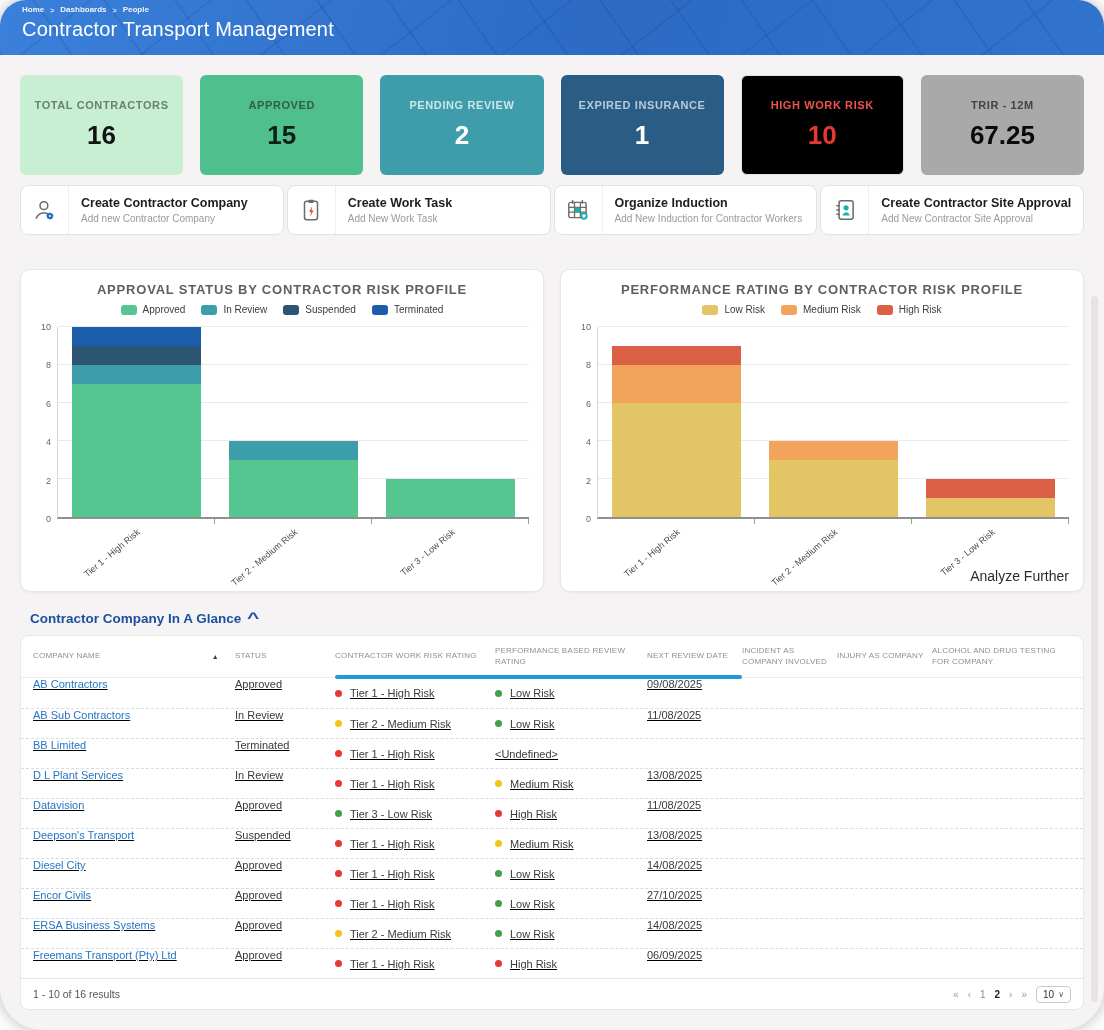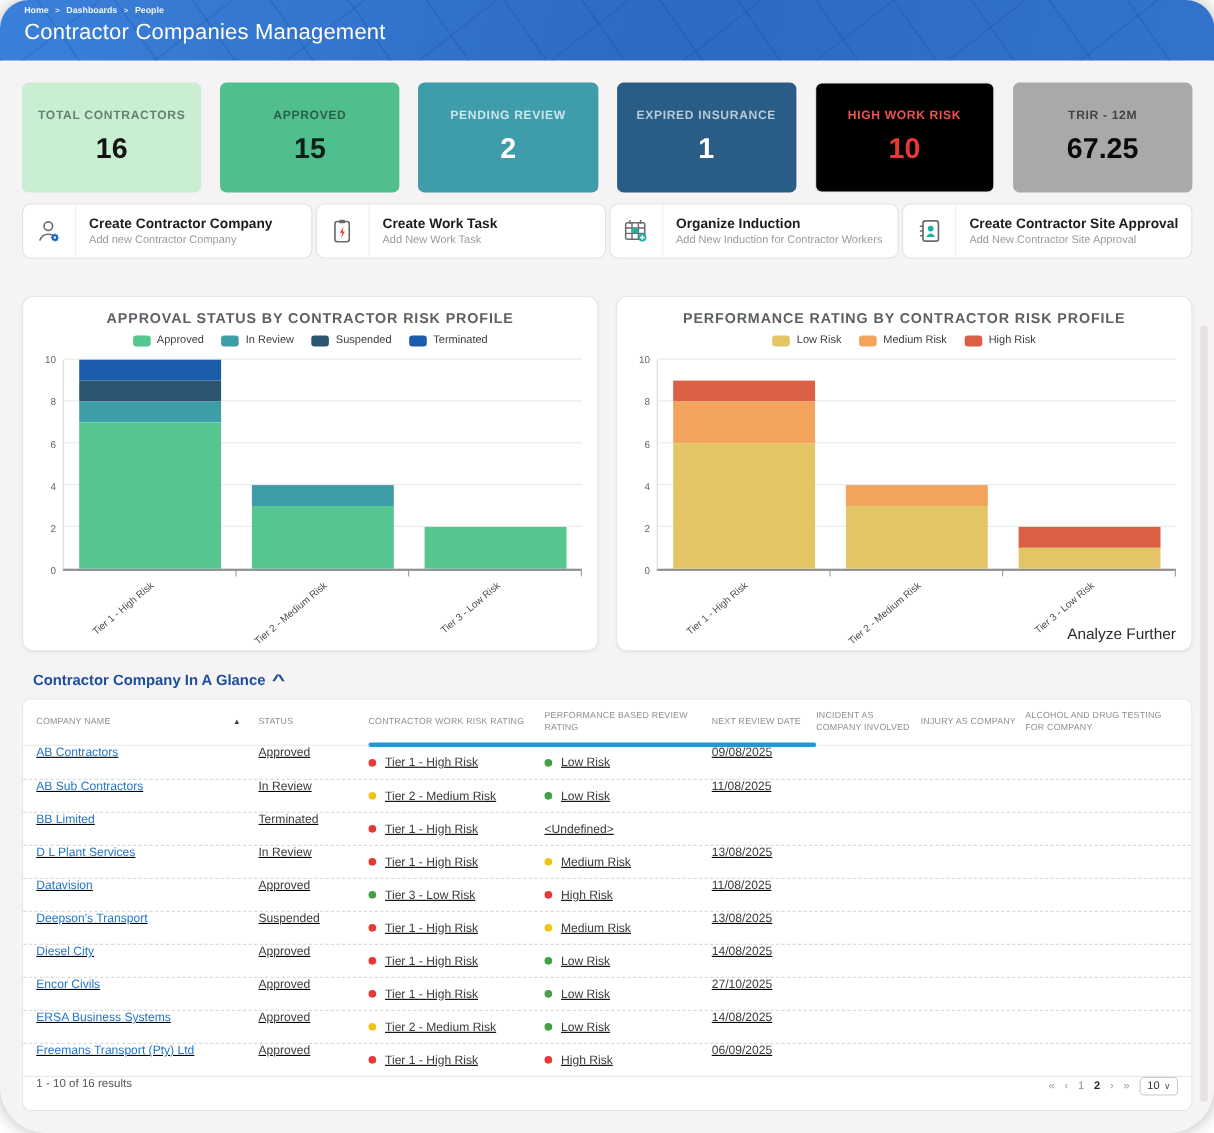--- a/index.html
+++ b/index.html
@@ -64,21 +64,21 @@
   .col1{ width:214px; padding-left:12px; } .col2{ width:100px; } .col3{ width:160px; }
   .col4{ width:152px; } .col5{ width:95px; } .col6{ width:95px; } .col7{ width:95px; }
   .col8{ flex:1; padding-right:10px; flex-shrink:1; }
   .sort-ico { font-size:7px; color:#3f3f3f; margin-left:auto; margin-right:16px; }
   .trow { display:flex; height:30px; border-top:1px dashed #dcdcdc;text-decoration:underline; }
   .trow:first-child { border-top:none; }
   .c-company { font-size:11px; color:#2476c6; cursor:pointer; }
   .c-plain { font-size:11px; color:#3a3a3a; }
   .dot { width:7px; height:7px; border-radius:50%; display:inline-block; margin-right:8px; flex-shrink:0; }
   .riskcell { display:flex; align-items:center; }
-  .tfoot { display:flex; align-items:flex-start; justify-content:space-between; height:31px; border-top:1px solid #e6e6e6; padding:0 12px; }
+  .tfoot { display:flex; align-items:center; justify-content:space-between; height:31px; border-top:1px solid #e6e6e6; padding:0 12px; }
   .results { font-size:10.5px; color:#555; }
   .pager { display:flex; align-items:center; gap:9px; font-size:10px; color:#999; }
   .pgbtn { cursor:pointer; }
   .pg-num { color:#8a8a8a; cursor:pointer; }
   .pg-num.em { color:#222; font-weight:bold; }
   .size-box { display:flex; align-items:center; gap:4px; border:1px solid #c9c9c9; border-radius:4px; padding:2px 6px; color:#333; cursor:pointer; }
   .size-caret { font-size:8px; color:#555; }
   
   .scrollbar { position:absolute; right:6px; top:296px; width:7px; height:706px; border-radius:4px; background:#e7e3e4; }
 </style>
@@ -88,21 +88,21 @@
 <div class="app">
 
   <div class="hdr">
     <div class="crumbs">
       <span>Home</span>
       <span class="crumb-sep">&gt;</span>
       <span>Dashboards</span>
       <span class="crumb-sep">&gt;</span>
       <span>People</span>
     </div>
-    <div class="hdr-title">Contractor Companies Management</div>
+    <div class="hdr-title">Contractor Transport Management</div>
   </div>
 
   <div class="main">
 
     <div class="stats">
       <div class="stat-card" style="background: rgb(201, 239, 210);">
         <div class="stat-label" style="color: rgb(104, 128, 111);">TOTAL CONTRACTORS</div>
         <div class="stat-value" style="color: rgb(19, 19, 19);">16</div>
       </div>
       <div class="stat-card" style="background: rgb(79, 192, 141);">

